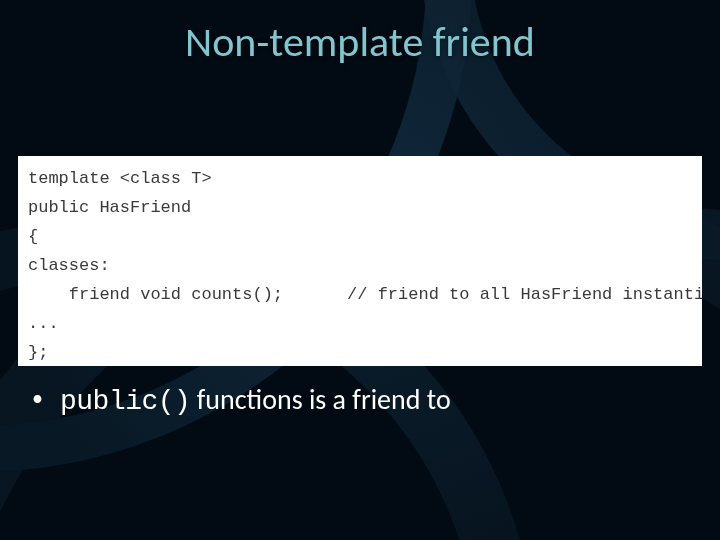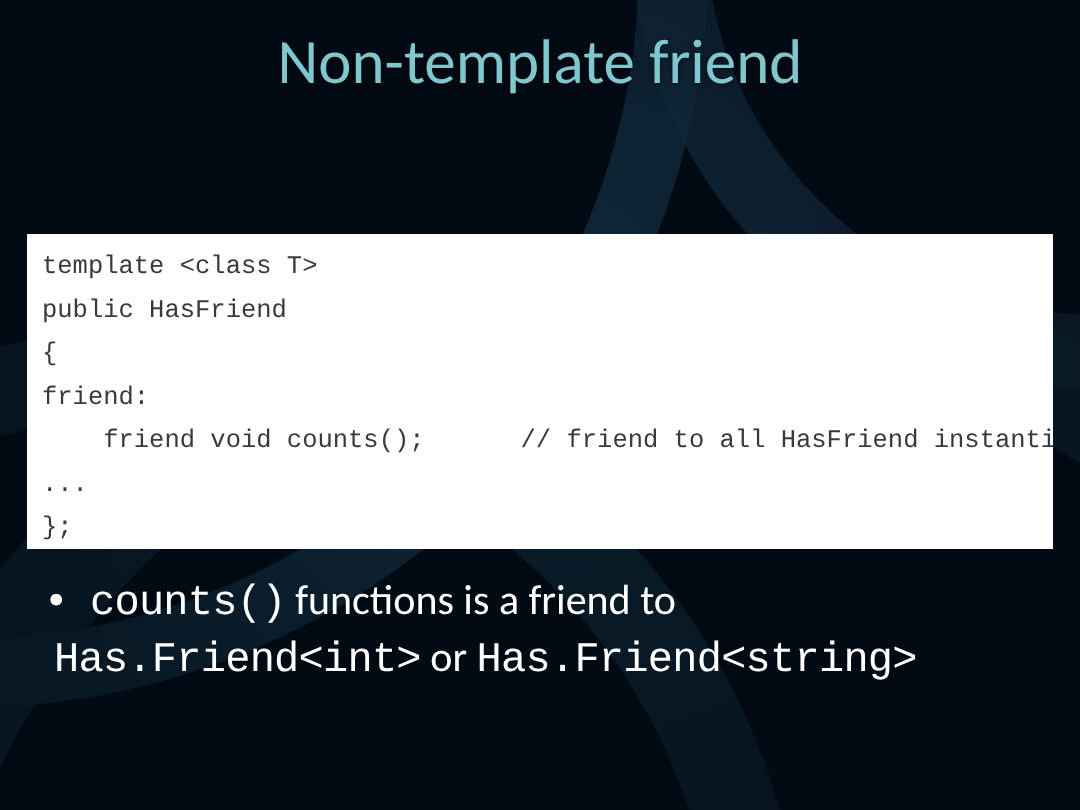--- a/index.html
+++ b/index.html
@@ -103,30 +103,27 @@
   <div class="swirl s3"></div>
   <div class="overlay"></div>
 
   <div class="title">
     <span>Non-template friend</span><br>
   </div>
 
   <div class="codeblock"><span>template &lt;class T&gt;</span>
 <span>public HasFriend</span>
 <span>{</span>
-<span>friend:</span>
+<span>classes:</span>
 <span>    friend void counts();</span><span class="comment-gap"></span><span>// friend to all HasFriend instantiations</span>
 <span>...</span>
 <span>};</span></div>
 
   <div class="bullet-area">
     <div class="bullet-row">
       <div class="bullet-dot">•</div>
       <div>
-        <span class="mono">counts()</span><span> functions is a friend to</span>
+        <span class="mono">public()</span><span> functions is a friend to</span>
       </div>
-    </div>
-    <div class="cont">
-      <span class="mono">Has.Friend&lt;int&gt;</span><span> or </span><span class="mono">Has.Friend&lt;string&gt;</span>
     </div>
   </div>
 
 </div>
 
 </body></html>

